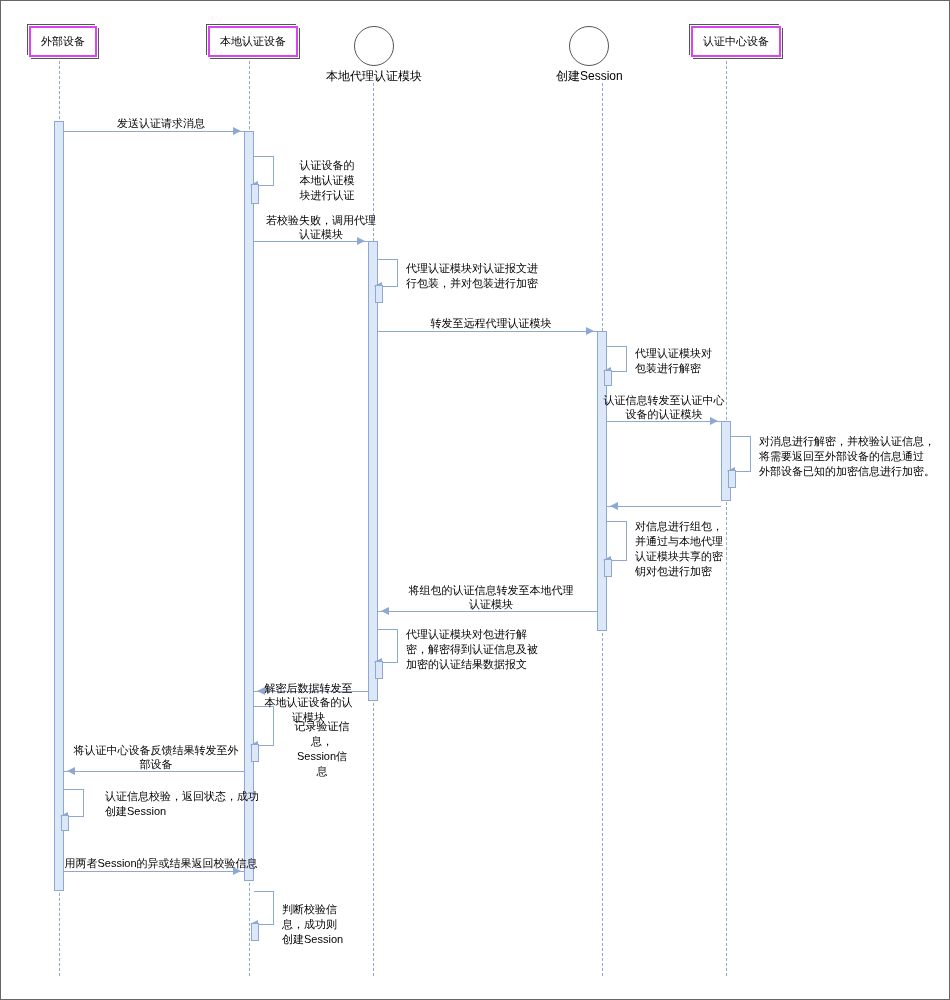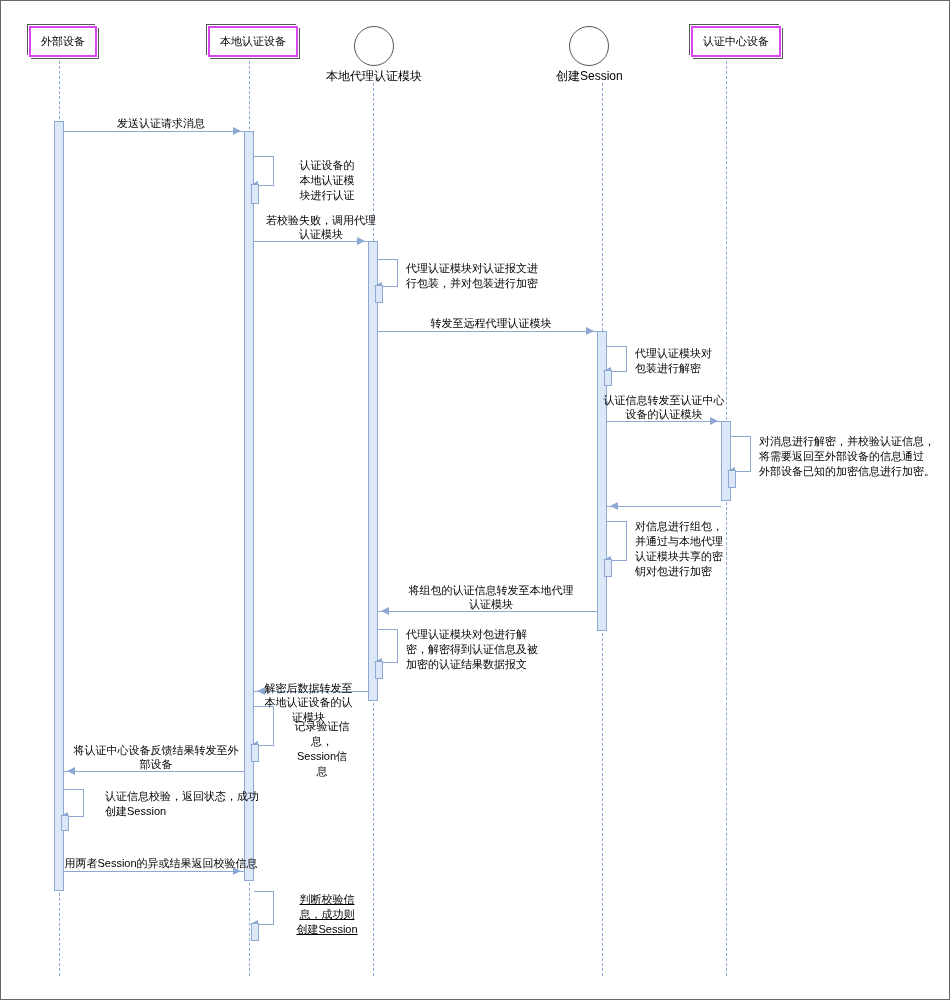--- a/index.html
+++ b/index.html
@@ -236,16 +236,16 @@
     <div class="self-act" style="left:-3px; top:26px; height:16px;"></div>
     <div class="note" style="left:28px; top:0px; width:180px;margin-left:13px;">认证信息校验，返回状态，成功<br>创建Session</div>
   </div>
 
   <div class="arrow" style="left:63px; top:870px; width:180px;"></div>
   <div class="arrow-label" style="left:55px; top:855px; width:210px;">用两者Session的异或结果返回校验信息</div>
 
   <div class="self-msg" style="left:253px; top:890px;">
     <div class="hook" style="height:34px; top:0; left:0;"></div>
     <div class="self-act" style="left:-3px; top:32px; height:18px;"></div>
-    <div class="note" style="left:28px; top:1px; width:90px; text-align:center;text-decoration:underline;">判断校验信<br>息，成功则<br>创建Session</div>
+    <div class="note" style="left:28px; top:11px; width:90px; text-align:left;">判断校验信<br>息，成功则<br>创建Session</div>
   </div>
 
 </div>
 
 </body></html>

